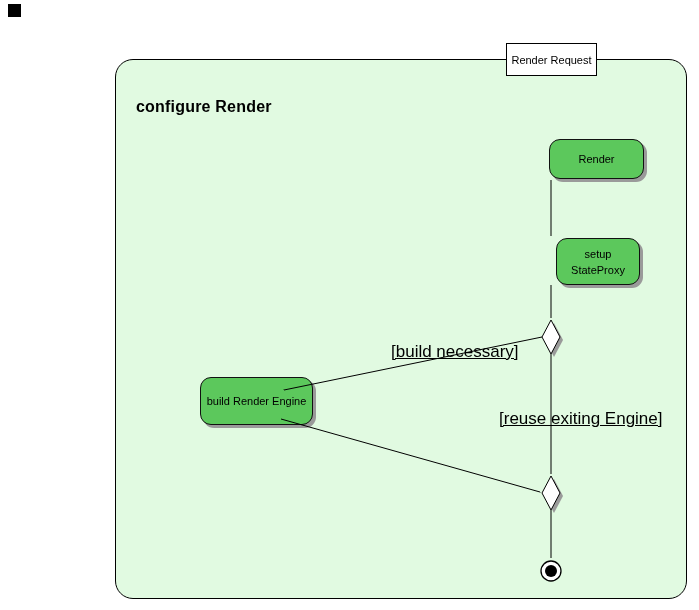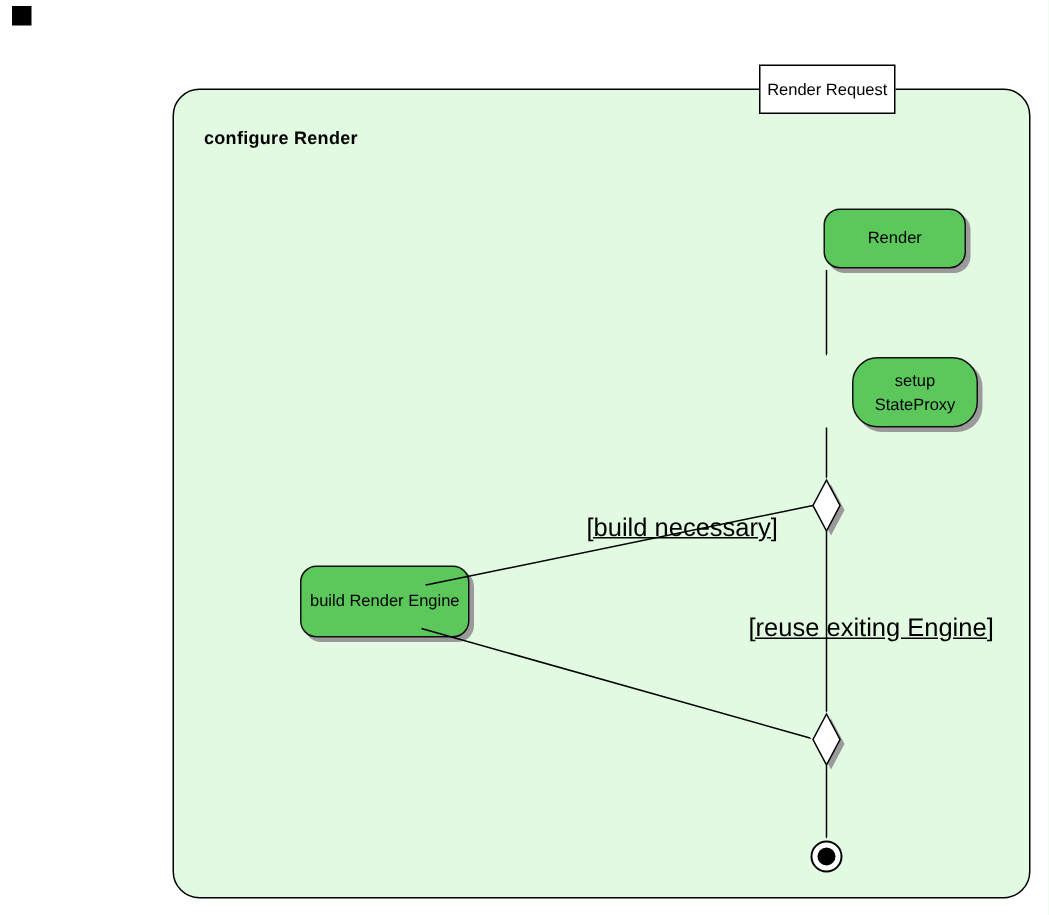--- a/index.html
+++ b/index.html
@@ -19,39 +19,39 @@
   #black-marker{
     left:8px;top:4px;width:13px;height:13px;background:#000;z-index:6;
   }
   #frame{
     left:115px;top:59px;width:572px;height:540px;
     background:var(--frame-green);
     border:1px solid #000;border-radius:18px;
     box-sizing:border-box;z-index:1;
   }
   #frame-title{
-    left:136px;top:85px;font-size:12px;font-weight:bold;z-index:2;
+    left:136px;top:98px;font-size:16px;font-weight:bold;z-index:2;
     letter-spacing:0.2px;
   }
   #render-request{
     left:506px;top:43px;width:91px;height:33px;
     background:#ffffff;border:1px solid #000;box-sizing:border-box;
     display:flex;align-items:center;justify-content:center;
     font-size:11px;z-index:3;
   }
   .action-node{
     background:var(--node-green);
     border:1.5px solid #111;border-radius:11px;
     box-shadow:3px 3px 0 var(--shadow-gray);
     box-sizing:border-box;
     display:flex;flex-direction:column;align-items:center;justify-content:center;
     font-size:11px;text-align:center;line-height:16px;z-index:3;margin-left:48px;
   }
   #node-render{left:501px;top:139px;width:95px;height:40px;}
-  #node-setup{left:520px;top:238px;width:84px;height:47px;border-radius:17px;}
+  #node-setup{left:508px;top:238px;width:84px;height:47px;}
   #node-build{left:152px;top:377px;width:113px;height:48px;}
   .guard-label{
     font-size:17px;z-index:4;white-space:nowrap;text-decoration:underline;
   }
   #guard-build{left:391px;top:342px;}
   #guard-reuse{left:499px;top:409px;}
   #edge-layer{
     left:0;top:0;width:699px;height:610px;z-index:5;pointer-events:none;
   }
 </style>

